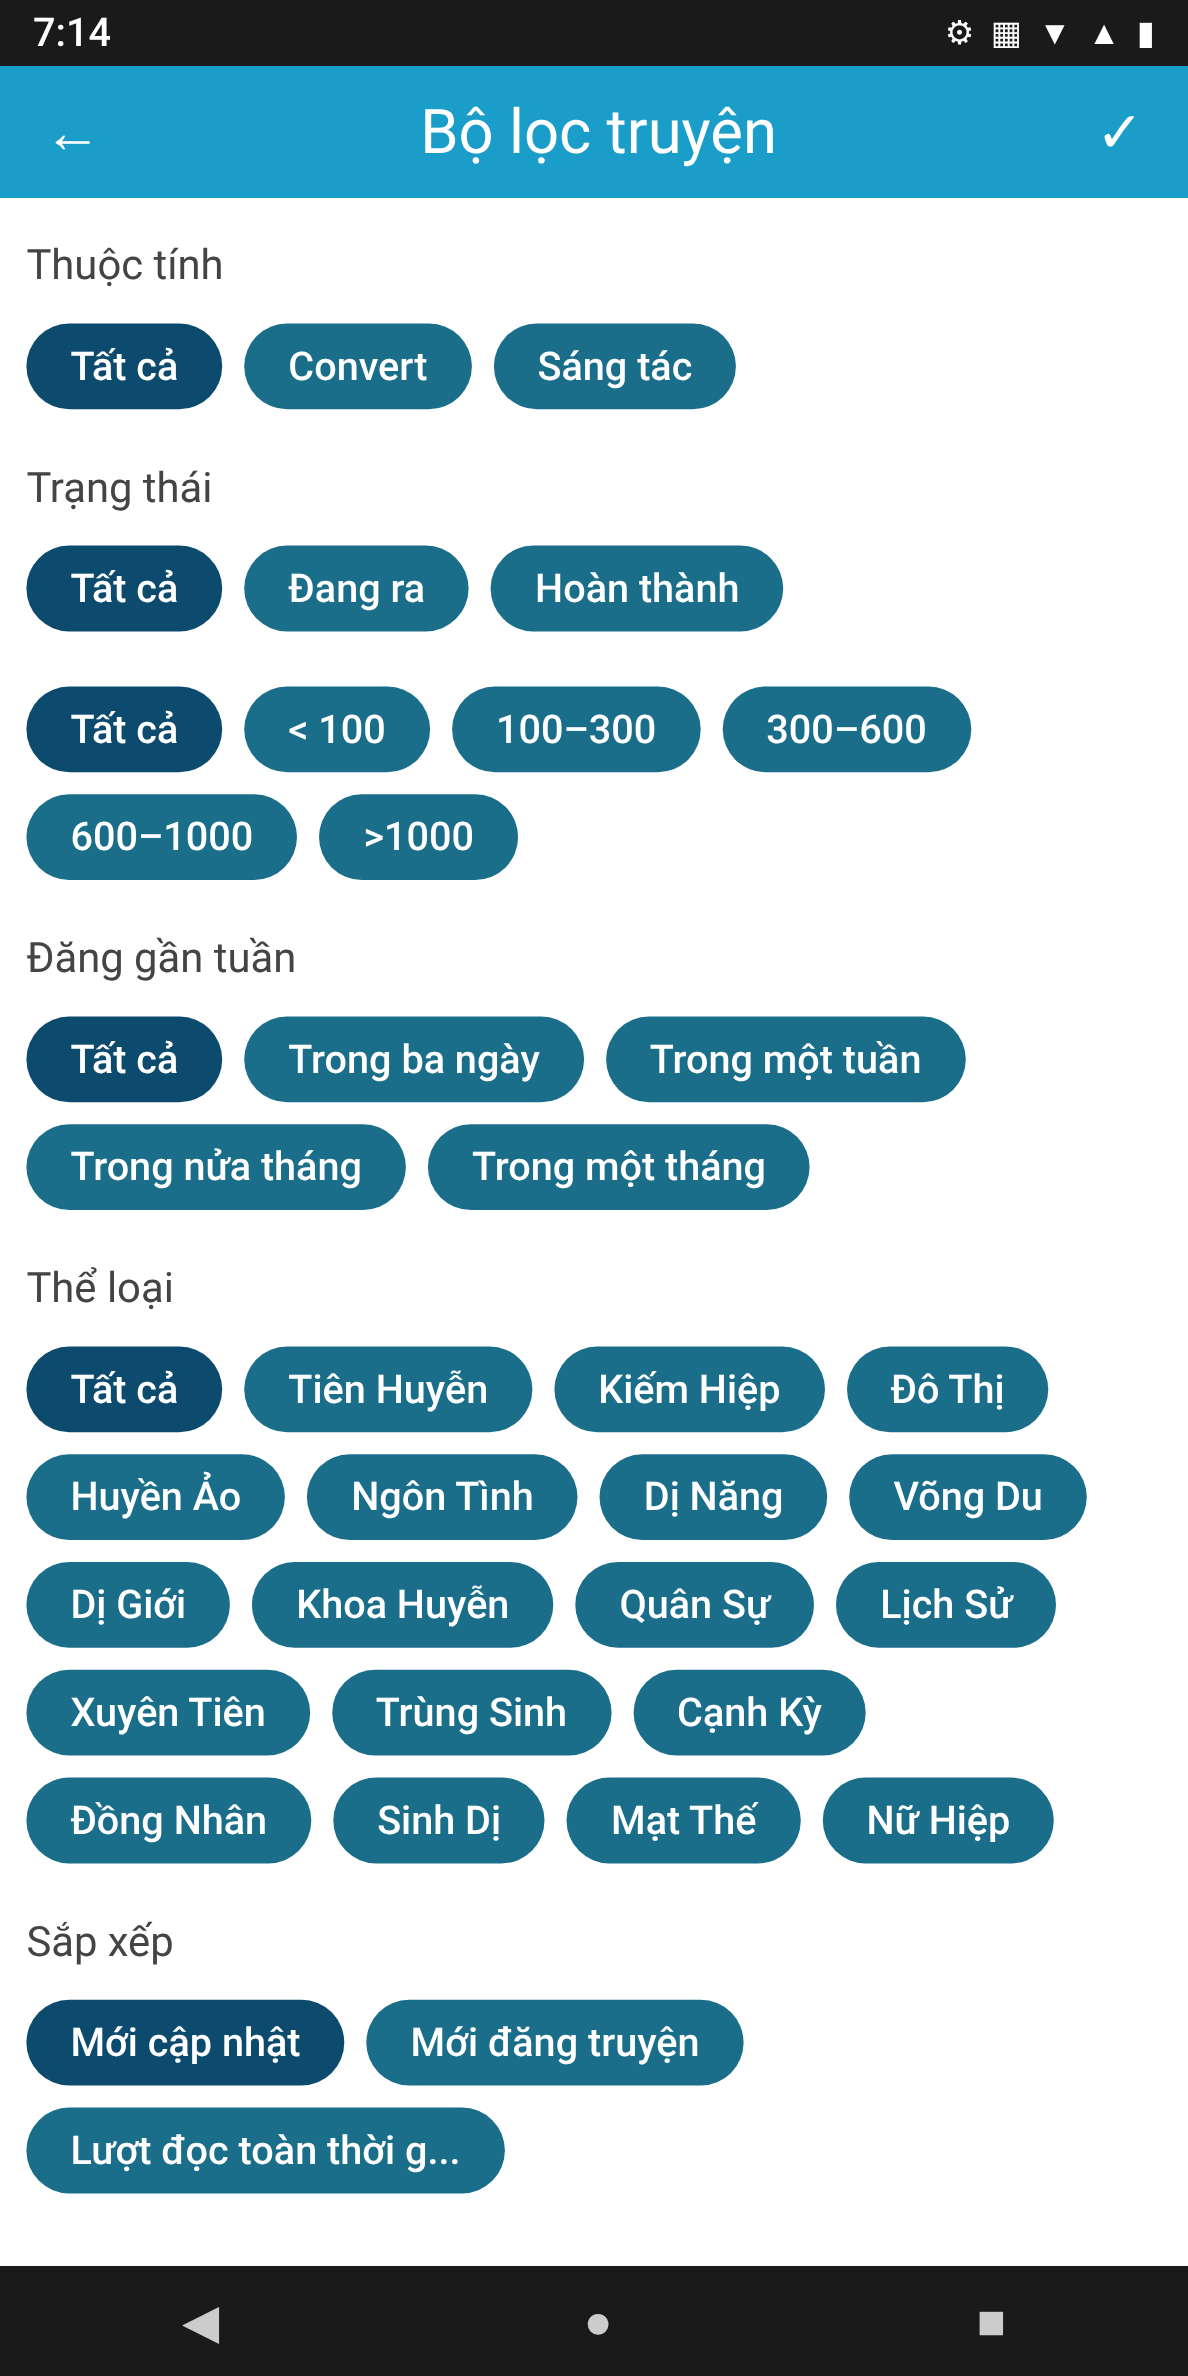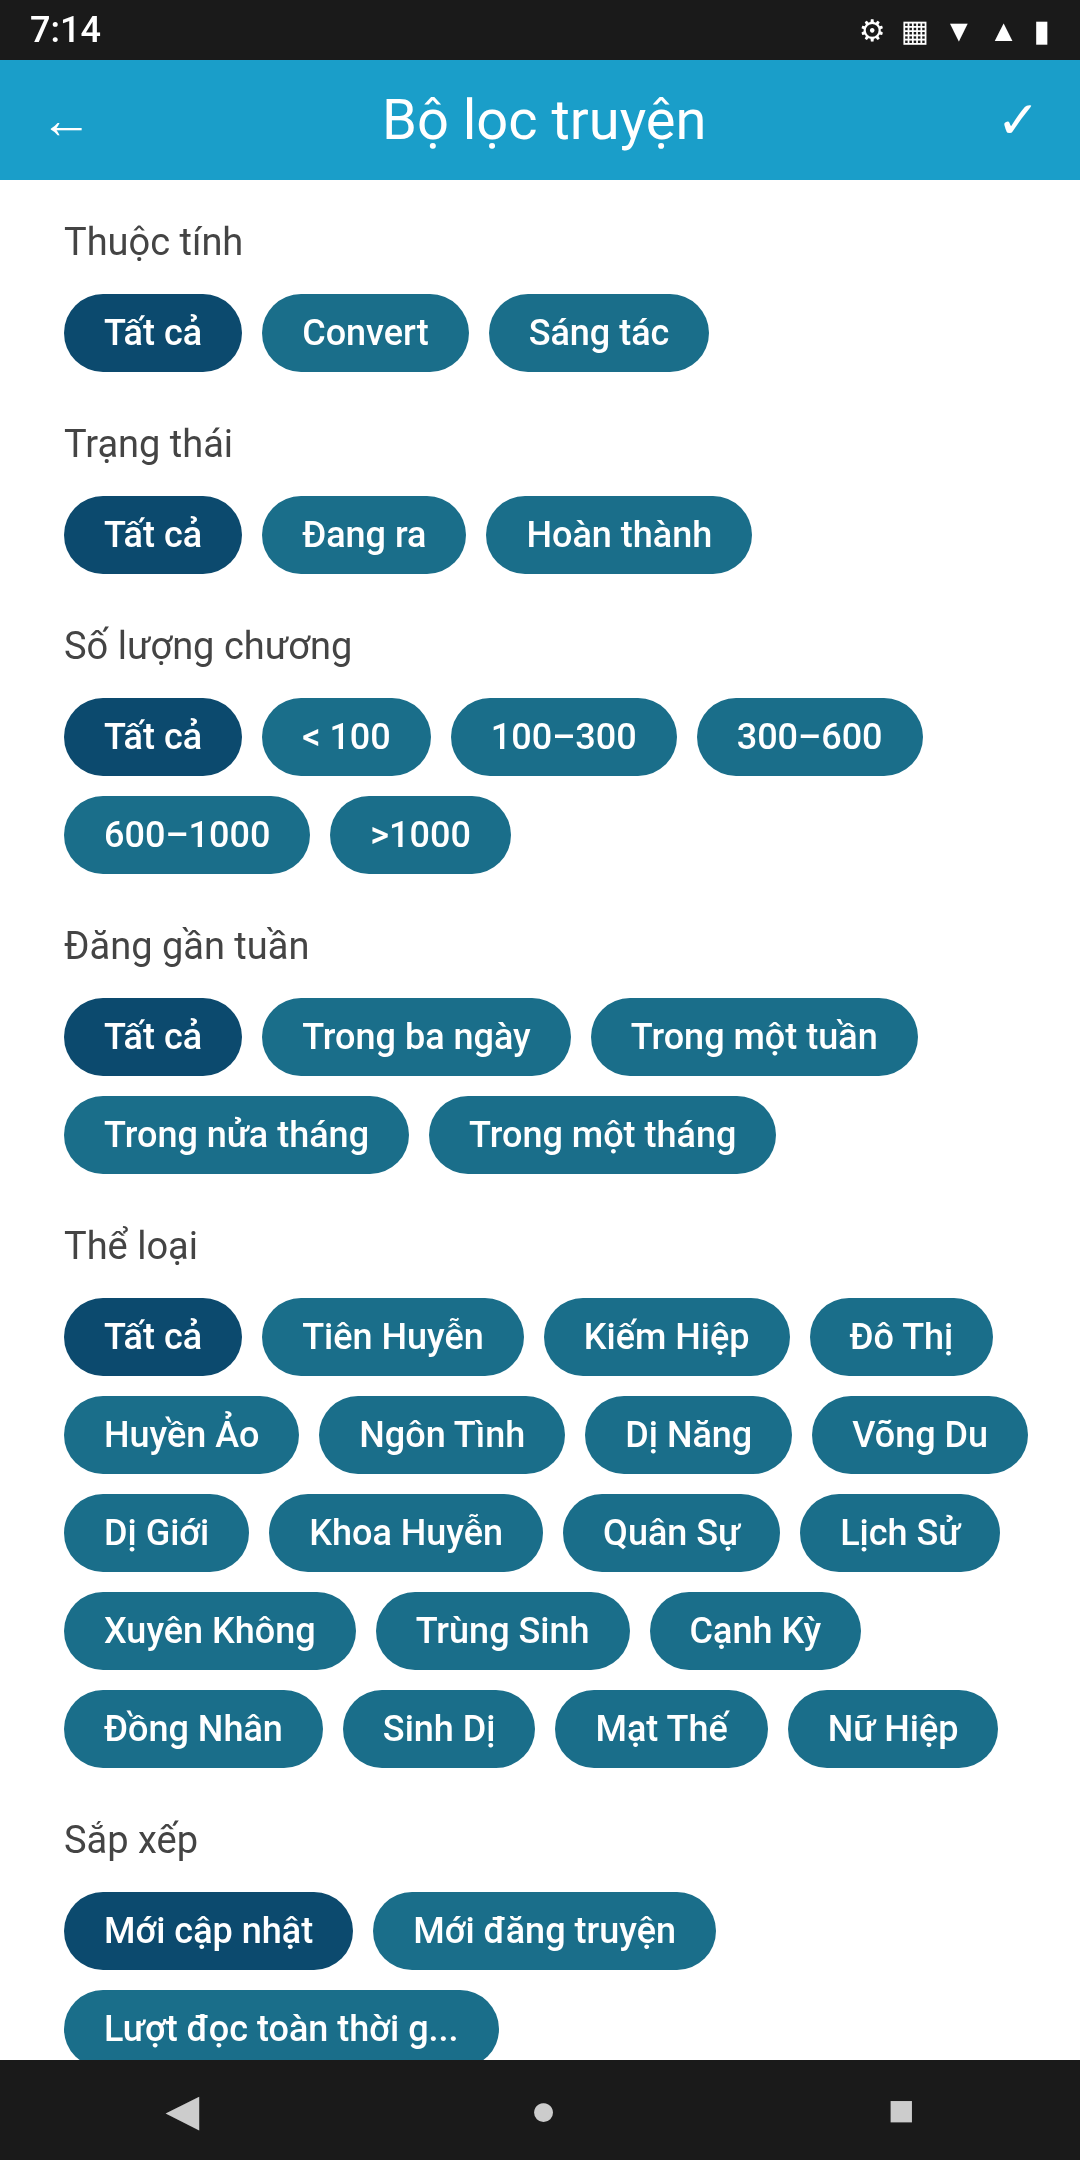--- a/index.html
+++ b/index.html
@@ -50,21 +50,21 @@
       font-weight: 400;
     }
     .app-bar-icon {
       color: white;
       font-size: 52px;
       cursor: pointer;
     }
 
     
     .content {
-      padding: 40px 40px 40px 64px;
+      padding: 40px 40px 40px 24px;
       background: #ffffff;
     }
 
     .section {
       margin-bottom: 50px;
     }
 
     .section-label {
       font-size: 38px;
       color: #444;
@@ -148,21 +148,20 @@
     </div>
     <div class="section">
       <div class="section-label">Trạng thái</div>
       <div class="chips-row">
         <span class="chip chip-active">Tất cả</span>
         <span class="chip chip-inactive">Đang ra</span>
         <span class="chip chip-inactive">Hoàn thành</span>
       </div>
     </div>
     <div class="section">
-      <div class="section-label">Số lượng chương</div>
       <div class="chips-row">
         <span class="chip chip-active">Tất cả</span>
         <span class="chip chip-inactive">&lt; 100</span>
         <span class="chip chip-inactive">100–300</span>
         <span class="chip chip-inactive">300–600</span>
         <span class="chip chip-inactive">600–1000</span>
         <span class="chip chip-inactive">&gt;1000</span>
       </div>
     </div>
     <div class="section">
@@ -183,21 +182,21 @@
         <span class="chip chip-inactive">Kiếm Hiệp</span>
         <span class="chip chip-inactive">Đô Thị</span>
         <span class="chip chip-inactive">Huyền Ảo</span>
         <span class="chip chip-inactive">Ngôn Tình</span>
         <span class="chip chip-inactive">Dị Năng</span>
         <span class="chip chip-inactive">Võng Du</span>
         <span class="chip chip-inactive">Dị Giới</span>
         <span class="chip chip-inactive">Khoa Huyễn</span>
         <span class="chip chip-inactive">Quân Sự</span>
         <span class="chip chip-inactive">Lịch Sử</span>
-        <span class="chip chip-inactive">Xuyên Không</span>
+        <span class="chip chip-inactive">Xuyên Tiên</span>
         <span class="chip chip-inactive">Trùng Sinh</span>
         <span class="chip chip-inactive">Cạnh Kỳ</span>
         <span class="chip chip-inactive">Đồng Nhân</span>
         <span class="chip chip-inactive">Sinh Dị</span>
         <span class="chip chip-inactive">Mạt Thế</span>
         <span class="chip chip-inactive">Nữ Hiệp</span>
       </div>
     </div>
     <div class="section">
       <div class="section-label">Sắp xếp</div>

